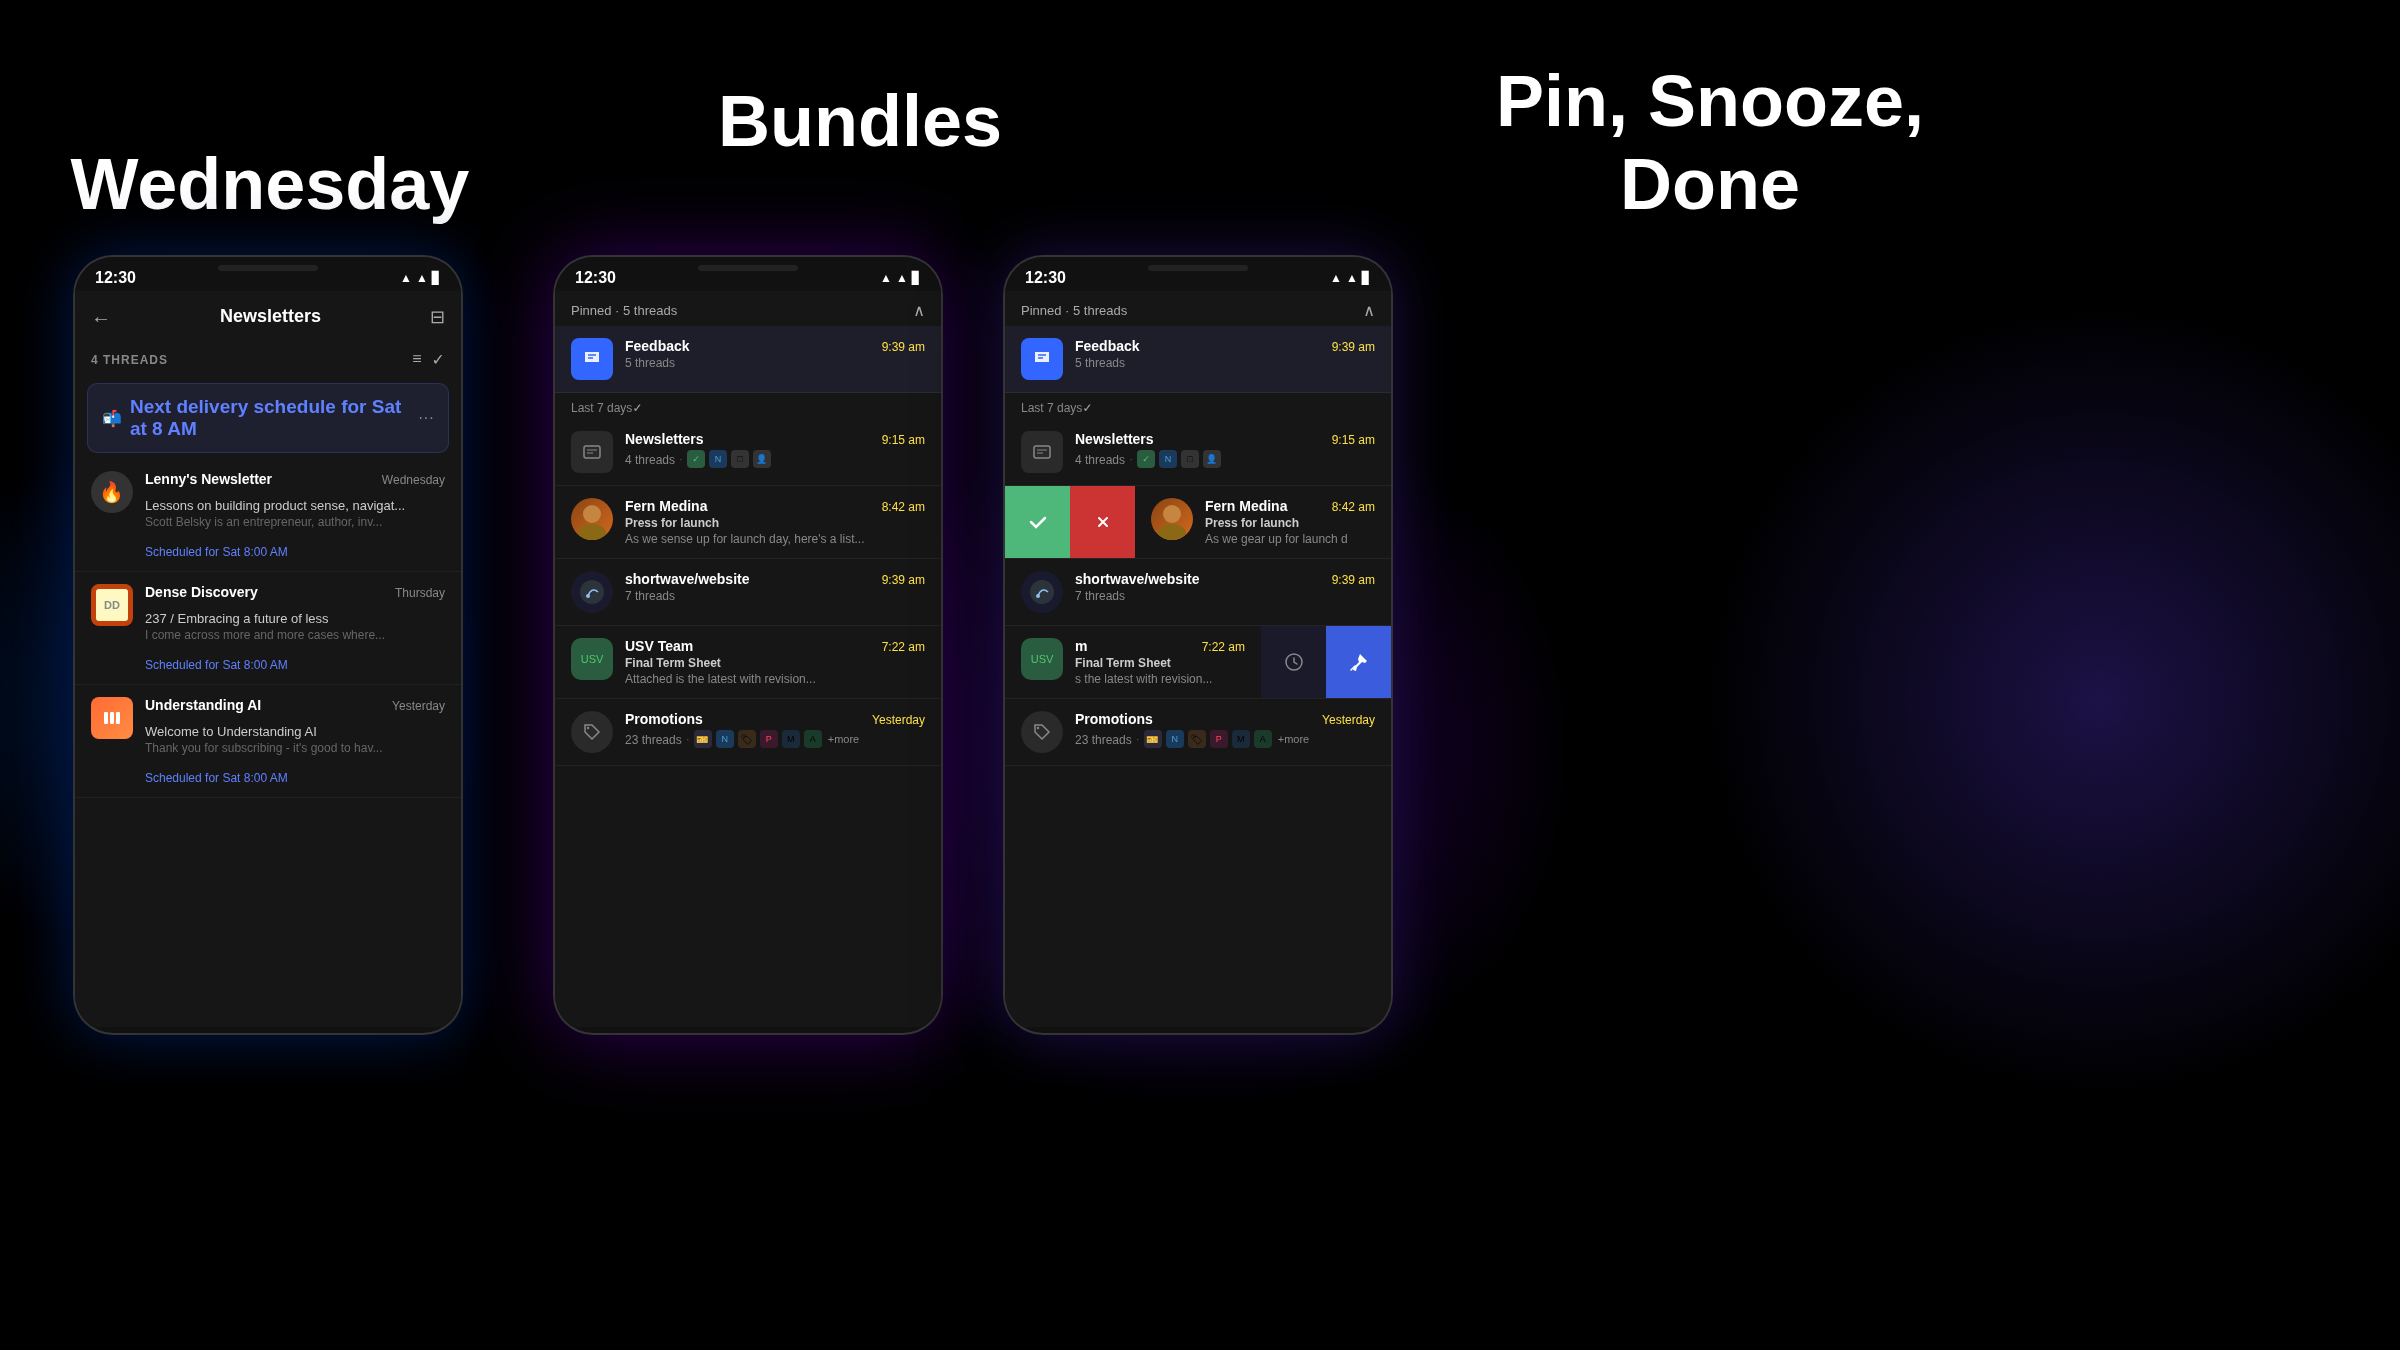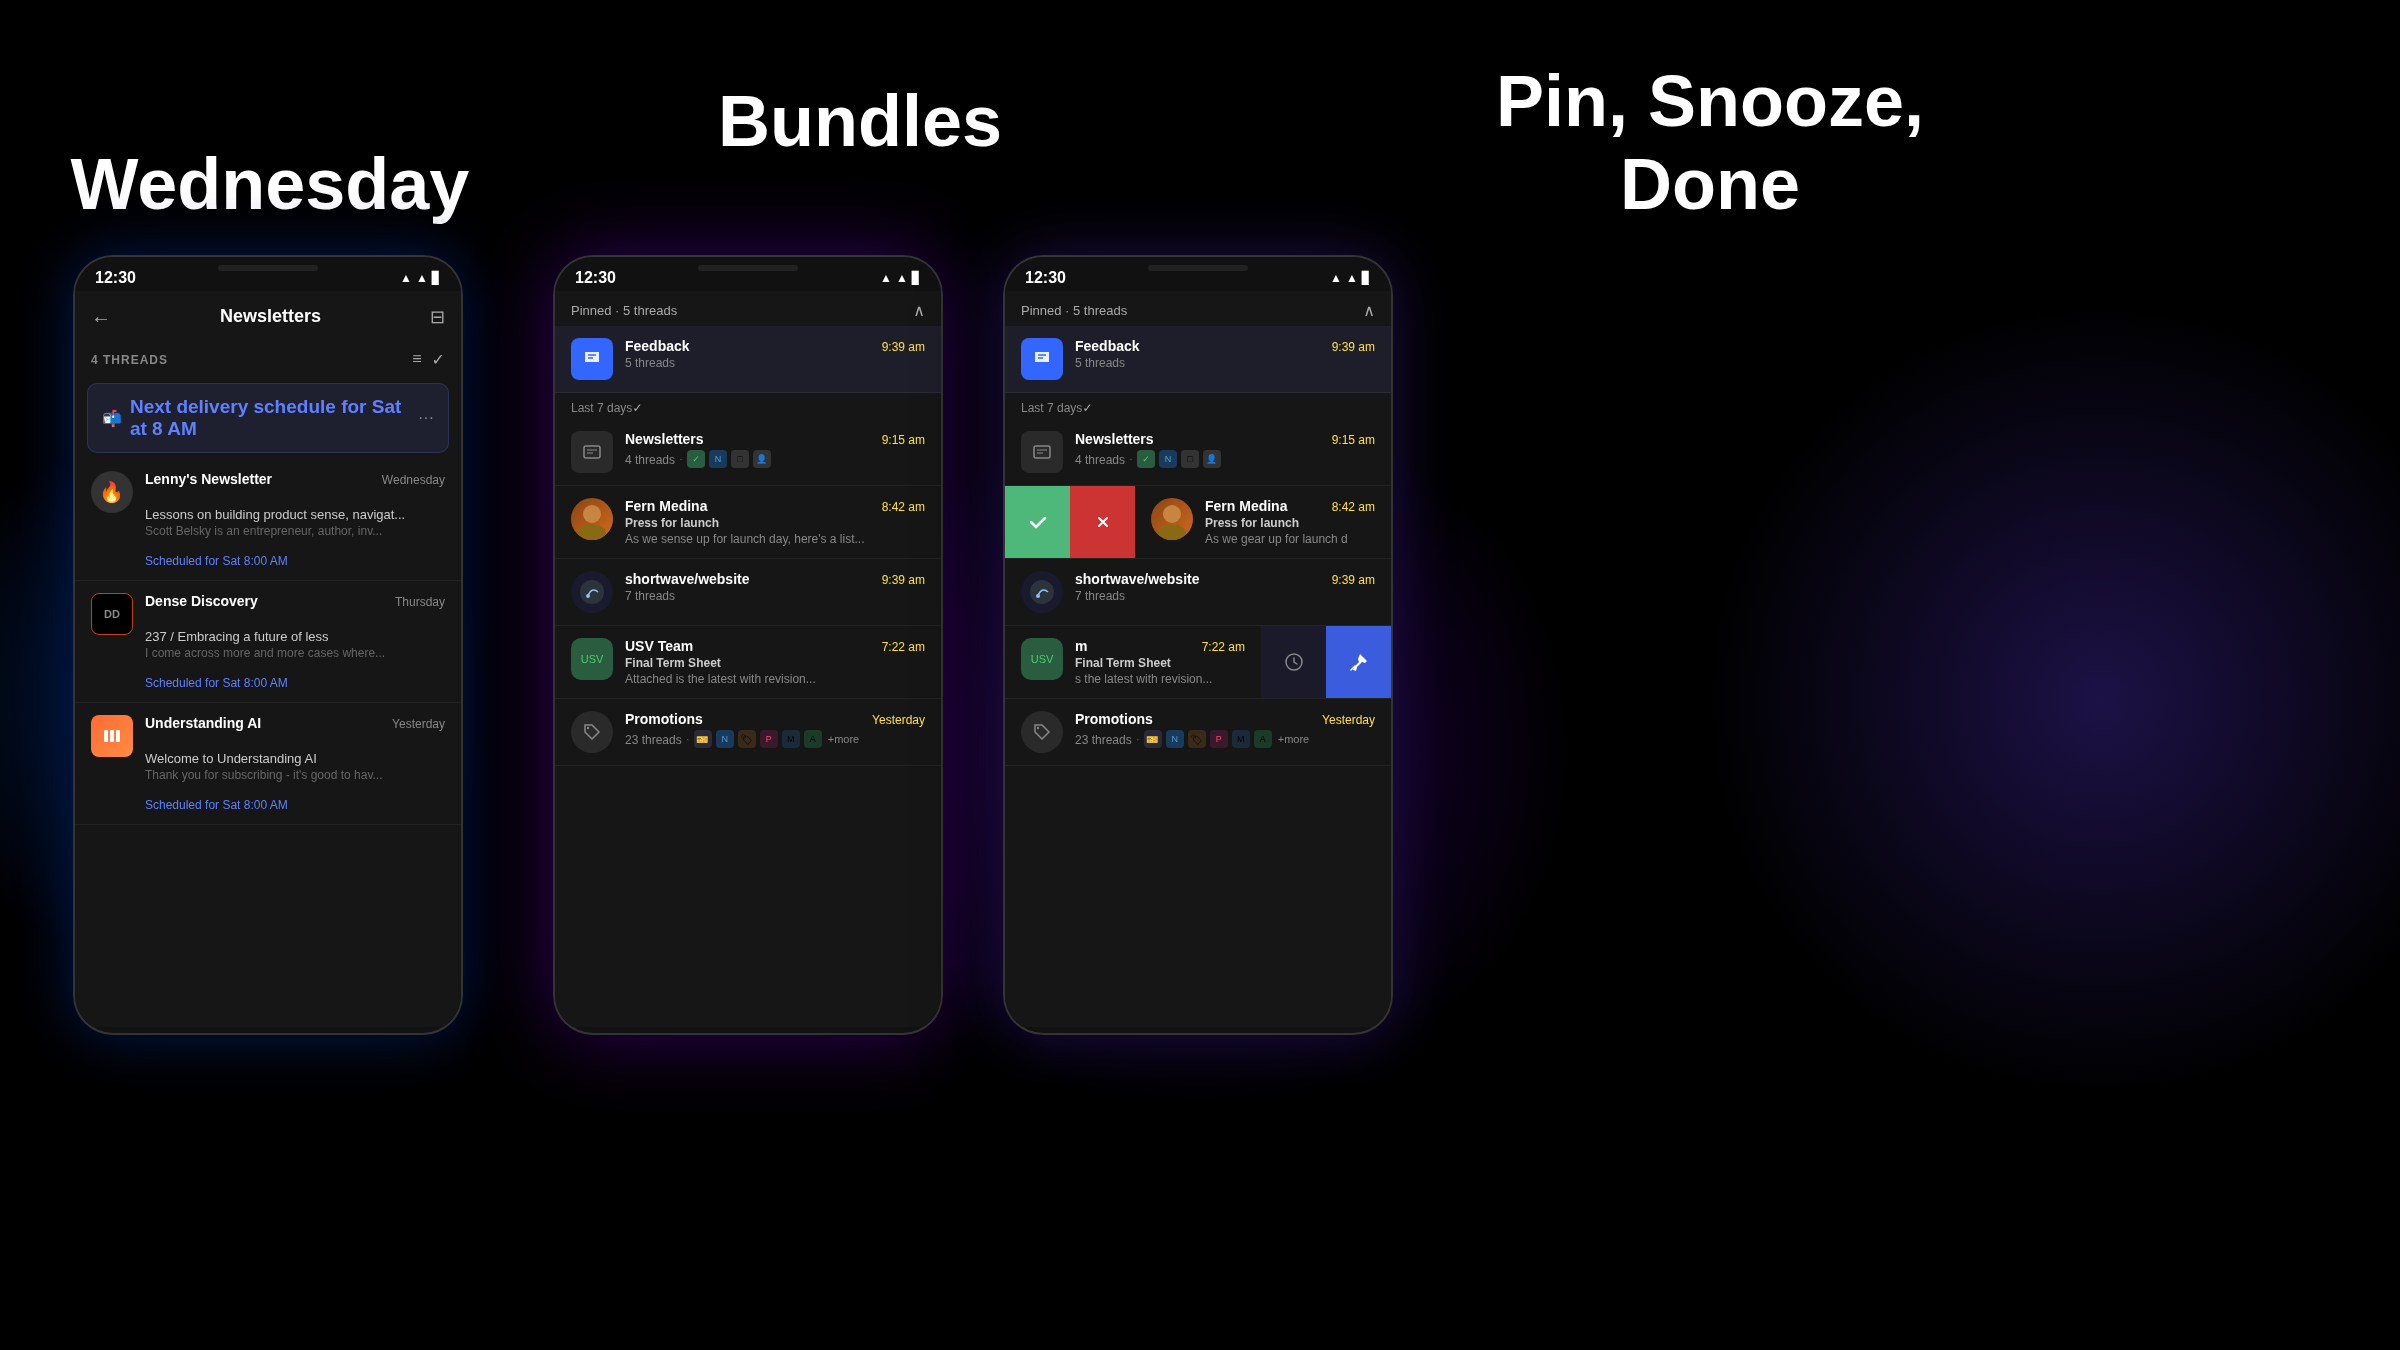--- a/index.html
+++ b/index.html
@@ -223,21 +223,21 @@
     }
 
     .email-date {
       color: #888;
       font-size: 12px;
     }
 
     .email-subject {
       color: #ccc;
       font-size: 13px;
-      margin-top: 20px;
+      margin-top: 11px;
       white-space: nowrap;
       overflow: hidden;
       text-overflow: ellipsis;
     }
 
     .email-preview {
       color: #666;
       font-size: 12px;
       margin-top: 2px;
       white-space: nowrap;
@@ -443,22 +443,22 @@
     .collapse-btn {
       color: #aaa;
       font-size: 16px;
     }
 
     .lenny-fire {
       font-size: 20px;
     }
 
     .dense-logo {
-      background: #000000;
-      border: 1px solid #c2410c;
+      background: #fef9c3;
+      border: 5px solid #c2410c;
       border-radius: 8px;
       width: 42px;
       height: 42px;
       display: flex;
       align-items: center;
       justify-content: center;
       color: #888;
       font-size: 11px;
       font-weight: 700;
       flex-shrink: 0;

